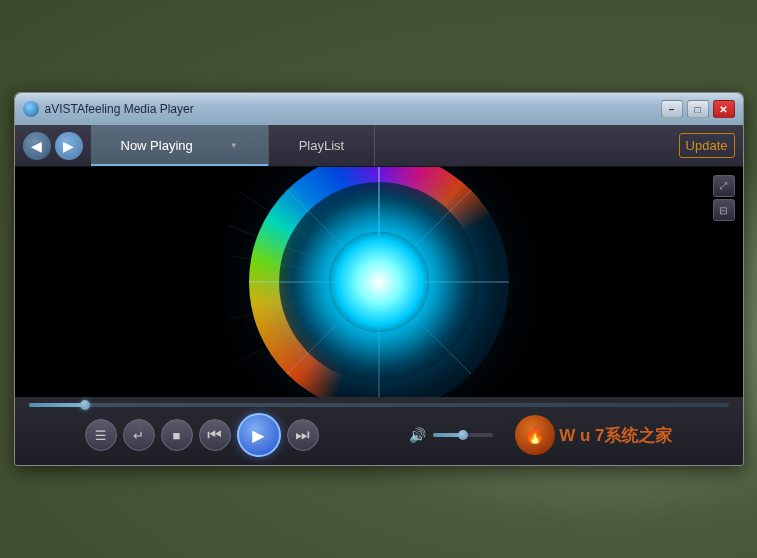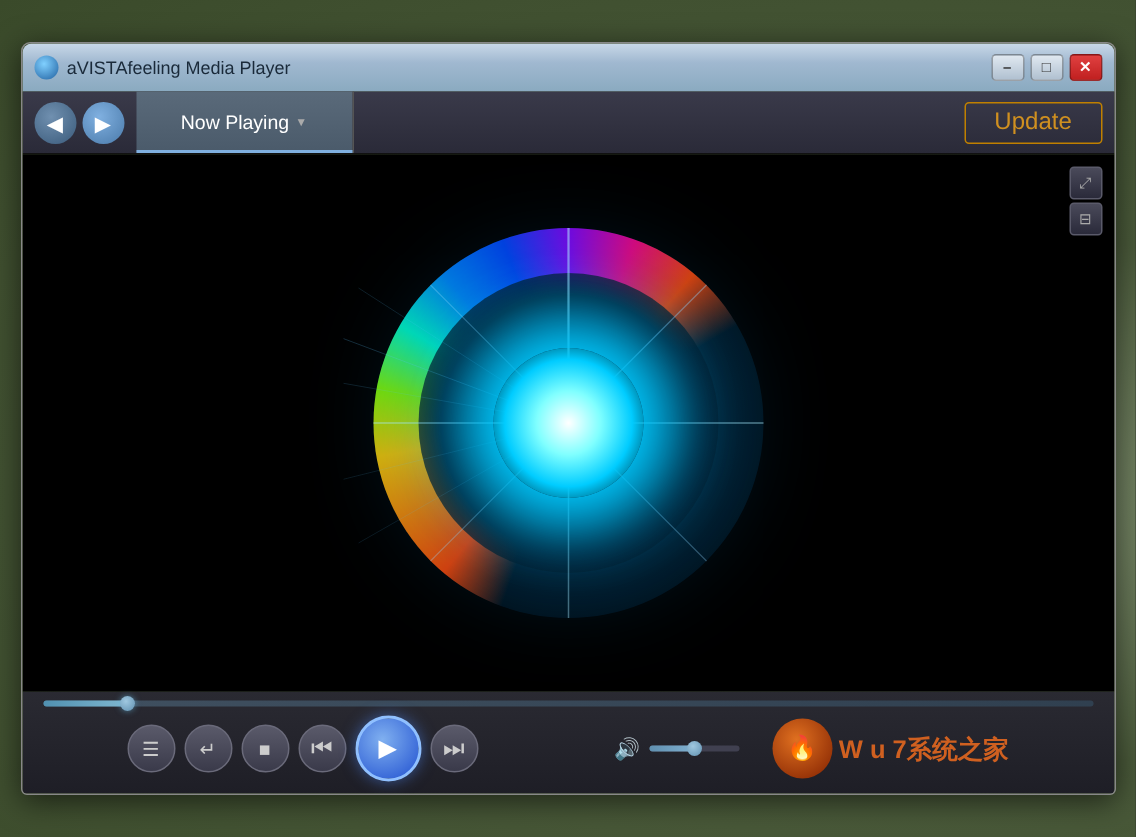--- a/index.html
+++ b/index.html
@@ -10,21 +10,21 @@
       background-image: radial-gradient(ellipse at 80% 60%, #8a9a7a 0%, #4a5a3a 40%, #3a4a2a 100%);
       display: flex;
       align-items: center;
       justify-content: center;
       font-family: 'Segoe UI', Arial, sans-serif;
       overflow: hidden;
     }
 
     .window {
       width: 730px;
-      height: 502px;
+      height: 374px;
       border: 1px solid #888;
       border-radius: 6px 6px 4px 4px;
       box-shadow: 0 4px 20px rgba(0,0,0,0.6);
       display: flex;
       flex-direction: column;
       overflow: hidden;
     }
 
     
     .title-bar {
@@ -115,20 +115,21 @@
     .tab {
       display: flex;
       align-items: center;
       justify-content: space-between;
       padding: 0 30px;
       font-size: 13px;
       cursor: pointer;
       border-right: 1px solid #555;
       color: #ccc;
       position: relative;
+      gap: 33px;
     }
     .tab.active {
       background: linear-gradient(to bottom, #5a6a7a 0%, #4a5a6a 100%);
       color: #fff;
     }
     .tab.active::after {
       content: '';
       position: absolute;
       bottom: 0;
       left: 0;
@@ -136,26 +137,26 @@
       height: 2px;
       background: #80b0e0;
     }
     .tab-arrow {
       font-size: 8px;
       margin-left: 4px;
       color: #aaa;
     }
     .update-btn {
       margin: auto 8px;
-      padding: 4px 19px;
+      padding: 4px 6px;
       background: transparent;
       border: 1px solid #c08000;
       border-radius: 3px;
       color: #d09020;
-      font-size: 16px;
+      font-size: 13px;
       cursor: pointer;
     }
 
     
     .video-area {
       flex: 1;
       background: #000;
       position: relative;
       overflow: hidden;
       display: flex;
@@ -405,20 +406,23 @@
   <div class="nav-bar">
     <div class="nav-arrows">
       <button class="nav-arrow-btn nav-arrow-back">◀</button>
       <button class="nav-arrow-btn nav-arrow-fwd">▶</button>
     </div>
     <div class="tabs">
       <div class="tab active">
         <span>Now Playing</span>
         <span class="tab-arrow">▼</span>
       </div>
+      <div class="tab">
+        <span>PlayList</span>
+      </div>
     </div>
     <button class="update-btn">Update</button>
   </div>
 
   <div class="video-area">
 
     <div class="orb-container">
       <div class="orb-bg"></div>
       <div class="orb-ring"></div>
       <div class="orb-dark-overlay"></div>

